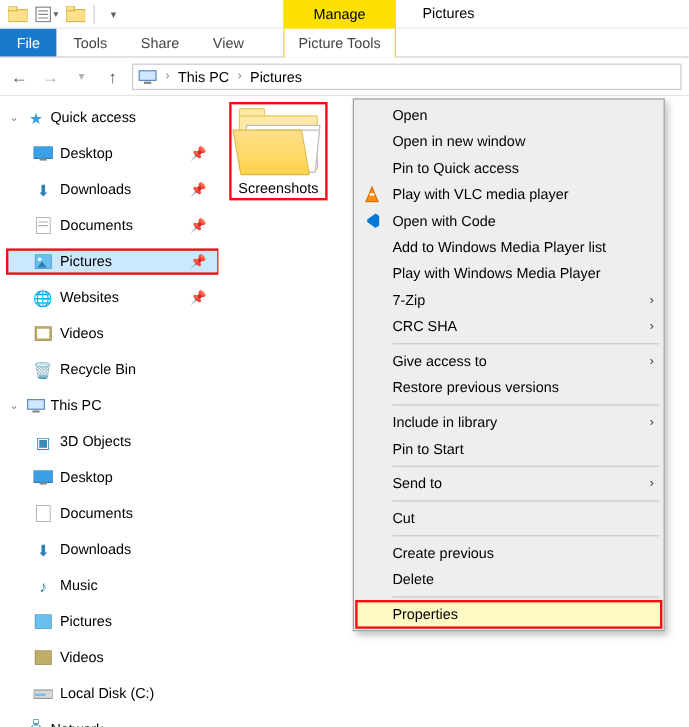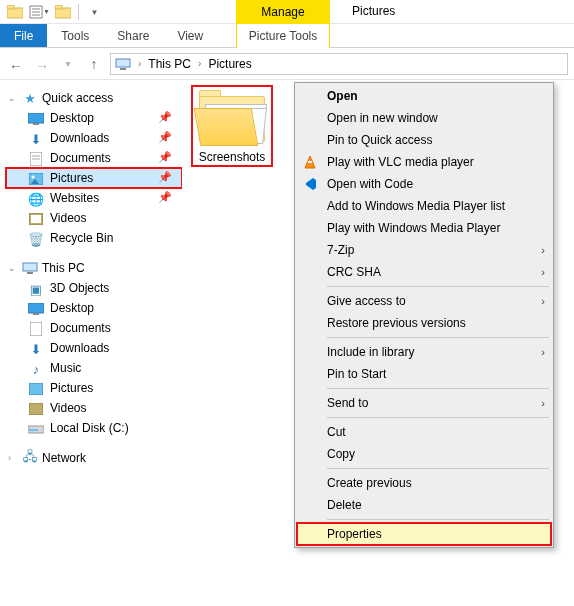--- a/index.html
+++ b/index.html
@@ -115,25 +115,27 @@
   .nav-head{
     display:flex;
     align-items:center;
     gap:4px;
     padding:2px 2px;
     font-size:12px;
   }
   .nav-head .tw{ color:#808080; font-size:9px; width:10px;}
   .nav-item{
     display:flex;
+    align-items:center;
     gap:6px;
     padding:3px 2px 3px 22px;
     font-size:12px;
     position:relative;
     height:20px;
+    margin-top:10px;
   }
   .nav-item .pin{ position:absolute; right:10px; color:#7a7a7a; font-size:11px;}
   .nav-item.selected{ background:#cce8ff;}
   .red-box{ outline:2px solid #e11; outline-offset:-1px;}
   .icon16{ width:16px; height:16px; display:flex; align-items:center; justify-content:center; font-size:13px;}
   
   .content{
     flex:1;
     position:relative;
     padding:10px 10px;
@@ -429,21 +431,21 @@
         <div class="folder-tab"></div>
         <div class="folder-back"></div>
         <div class="folder-front"></div>
         <div class="folder-front2"></div>
         <div class="folder-cover"></div>
       </div>
       <div class="folder-label">Screenshots</div>
     </div>
 
     <div class="ctx">
-      <div class="ctx-item" style="font-weight:700;">
+      <div class="ctx-item" style="font-weight:400;">
           <span>Open</span>
         </div>
       <div class="ctx-item">
           <span>Open in new window</span>
         </div>
       <div class="ctx-item">
           <span>Pin to Quick access</span>
         </div>
       <div class="ctx-item">
           <span class="ico">
@@ -494,23 +496,20 @@
         </div>
       <div class="ctx-sep"></div>
       <div class="ctx-item">
           <span>Send to</span>
           <span class="sub">›</span>
         </div>
       <div class="ctx-sep"></div>
       <div class="ctx-item">
           <span>Cut</span>
         </div>
-      <div class="ctx-item">
-          <span>Copy</span>
-        </div>
       <div class="ctx-sep"></div>
       <div class="ctx-item">
           <span>Create previous</span>
         </div>
       <div class="ctx-item">
           <span>Delete</span>
         </div>
       <div class="ctx-sep"></div>
       <div class="ctx-item red-box">
           <span>Properties</span>

